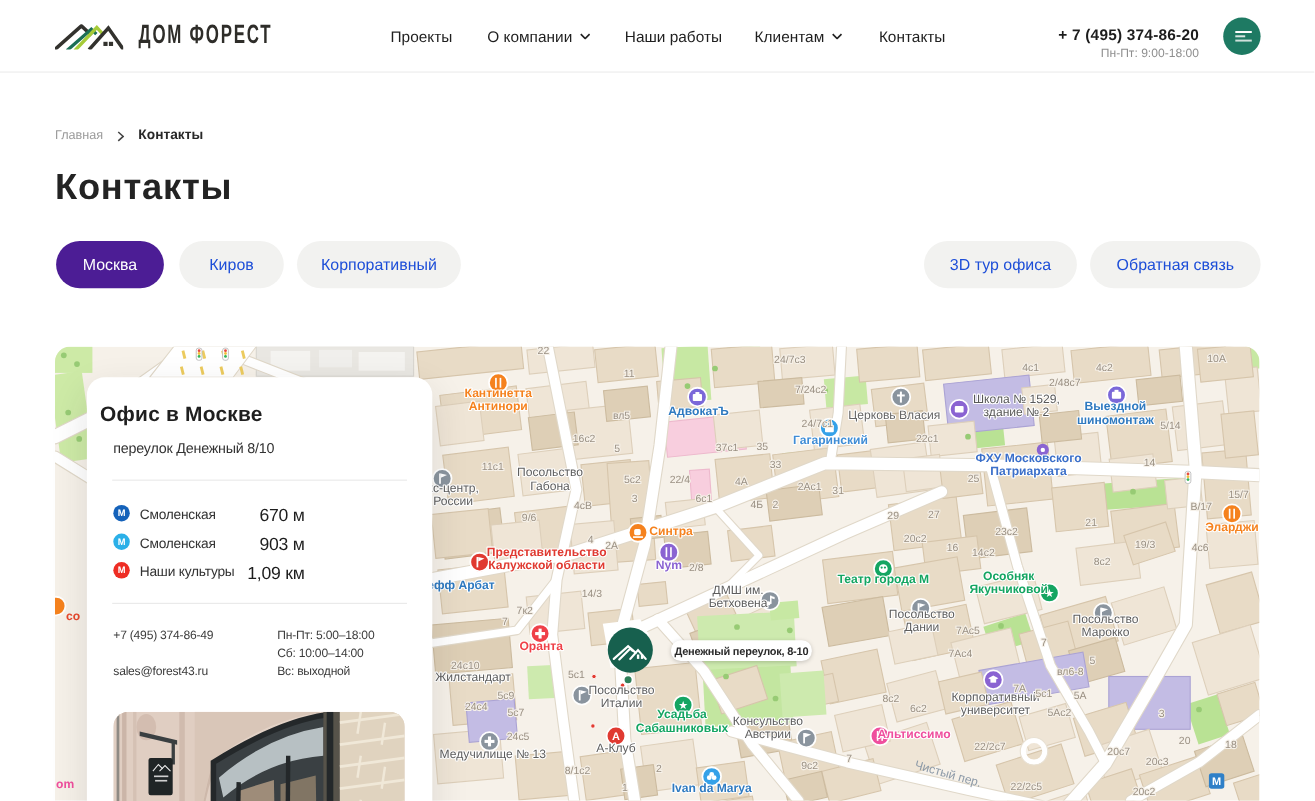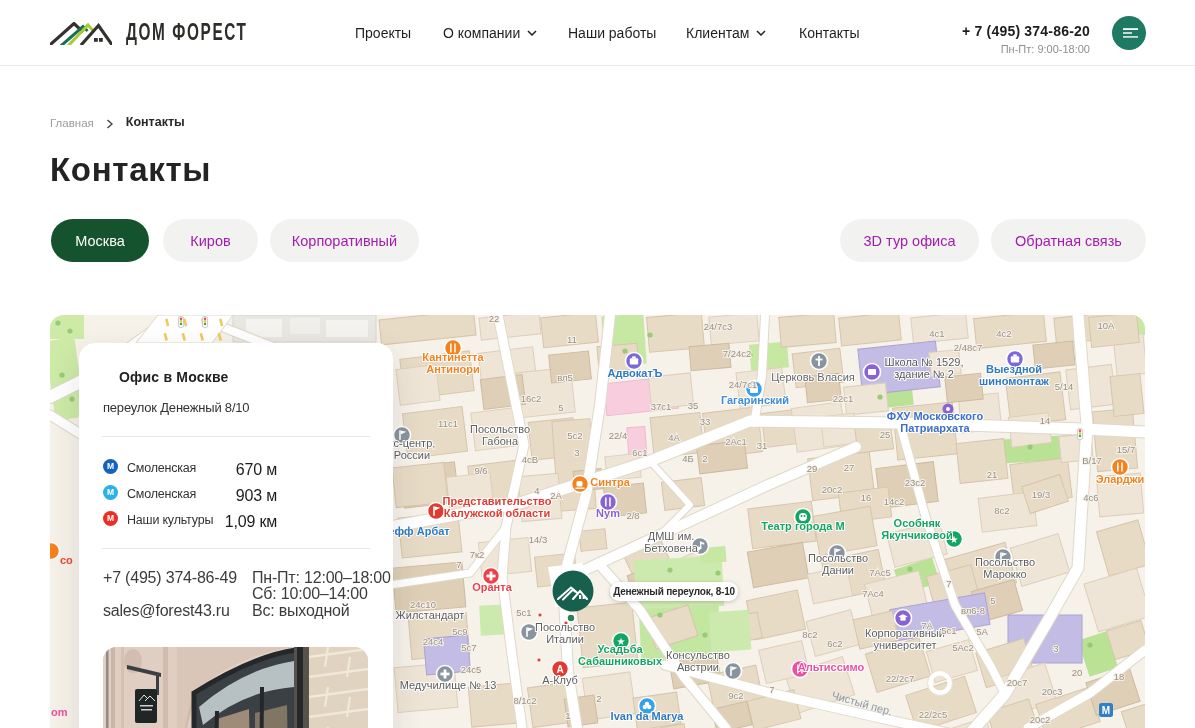--- a/index.html
+++ b/index.html
@@ -8,32 +8,32 @@
 .logo svg{width:62px;height:23px}
 .logo .lt{position:absolute;left:76px;top:-4px;font-size:24px;font-weight:bold;color:#2e2d29;letter-spacing:2.5px;transform:scaleX(0.64);transform-origin:0 0;white-space:nowrap}
 .nav{position:absolute;top:0;height:66px;font-size:14px;color:#1f1f1f;display:flex;align-items:center}
 .phone{position:absolute;right:105px;top:23px;text-align:right}
 .phone .p1{font-size:14px;font-weight:bold;color:#1c1c1c;letter-spacing:0.2px}
 .phone .p2{font-size:11px;color:#8f8f8f;margin-top:4px}
 .burger{position:absolute;right:49px;top:16px;width:34px;height:34px;border-radius:50%;background:#1e7a63}
 .crumbs{position:absolute;left:50px;top:115px;font-size:11.5px;color:#9b9b9b;display:flex;align-items:flex-end}
 .crumbs b{color:#282828;font-weight:bold;font-size:12.5px}
 h1{position:absolute;left:50px;top:153px;font-size:33px;line-height:33px;font-weight:bold;color:#232323;letter-spacing:0.7px}
-.pill{position:absolute;top:219px;height:43px;border-radius:21.5px;background:#f2f2f0;color:#a21caf;font-size:14.5px;display:flex;align-items:center;justify-content:center}
-.pill.act{background:#14532d;color:#fff}
+.pill{position:absolute;top:219px;height:43px;border-radius:21.5px;background:#f2f2f0;color:#1d4ed8;font-size:14.5px;display:flex;align-items:center;justify-content:center}
+.pill.act{background:#4c1d95;color:#fff}
 .mapw{position:absolute;left:50px;top:315px;width:1095px;height:413px;border-radius:14px 14px 0 0;overflow:hidden}
 .card{position:absolute;left:79px;top:343px;width:314px;height:420px;background:#fff;border-radius:16px;box-shadow:0 12px 34px rgba(40,40,40,0.12)}
-.card .t1{position:absolute;left:40px;top:25px;font-size:14px;line-height:19px;font-weight:bold;color:#1f1f1f;letter-spacing:0.2px}
+.card .t1{position:absolute;left:12px;top:25px;font-size:19px;line-height:19px;font-weight:bold;color:#1f1f1f;letter-spacing:0.2px}
 .card .t2{position:absolute;left:24px;top:58px;font-size:13px;line-height:13px;letter-spacing:-0.2px;color:#333}
 .card hr{position:absolute;left:23px;width:268px;border:none;border-top:1px solid #e8e8e8}
 .mrow{position:absolute;left:24px;width:266px;height:16px;font-size:12.5px;letter-spacing:-0.2px;color:#333}
 .mrow .mc{position:absolute;left:0px;top:0px;width:15px;height:15px;border-radius:50%;color:#fff;font-size:8.5px;font-weight:bold;text-align:center;line-height:15px}
 .mrow .mn{position:absolute;left:24px;top:2px}
 .mrow .md{position:absolute;right:92px;top:2px;color:#1d1d1d;font-size:16px}
-.ct{position:absolute;font-size:16px;line-height:12px;letter-spacing:-0.2px;color:#3c3c3c}
+.ct{position:absolute;font-size:11px;line-height:12px;letter-spacing:-0.2px;color:#3c3c3c}
 .photo{position:absolute;left:24px;top:304px;width:265px;height:170px;border-radius:14px;overflow:hidden}
 </style></head><body>
 
 <div class="hdr">
 <div class="logo">
       <svg width="62" height="23" viewBox="0 0 62 23">
         <g fill="none" stroke-linecap="square">
           <path d="M1,22 L24,1.5 L32,9" stroke="#33322e" stroke-width="3.2"></path>
           <path d="M12,23 L33,4.5 L36.5,8" stroke="#1c6f56" stroke-width="3"></path>
           <path d="M19,23 L38,3 L42.5,8" stroke="#a6cb39" stroke-width="3"></path>
@@ -537,21 +537,21 @@
       <span class="mn">Смоленская</span>
       <span class="md">903 м</span>
     </div>
 <div class="mrow" style="top:168px">
       <span class="mc" style="background:#ee2d24">М</span>
       <span class="mn">Наши культуры</span>
       <span class="md">1,09 км</span>
     </div>
 <hr style="top:205px">
 <div class="ct" style="left:24px;top:229px">+7 (495) 374-86-49</div>
-<div class="ct" style="left:173px;top:229px">Пн-Пт: 12:00–18:00</div>
+<div class="ct" style="left:173px;top:229px">Пн-Пт: 5:00–18:00</div>
 <div class="ct" style="left:173px;top:245px">Сб: 10:00–14:00</div>
 <div class="ct" style="left:24px;top:262px">sales@forest43.ru</div>
 <div class="ct" style="left:173px;top:262px">Вс: выходной</div>
 <div class="photo">
       <svg width="265" height="170" viewBox="0 0 265 170" style="display:block">
         <rect width="265" height="170" fill="#e3d2c6"></rect>
         <rect x="0" y="0" width="92" height="170" fill="#e0cec2"></rect>
         <rect x="8" y="0" width="4" height="170" fill="#cbb5a8"></rect>
         <rect x="18" y="0" width="3" height="170" fill="#d5c1b4"></rect>
         <rect x="60" y="0" width="5" height="170" fill="#d0bbae"></rect>

